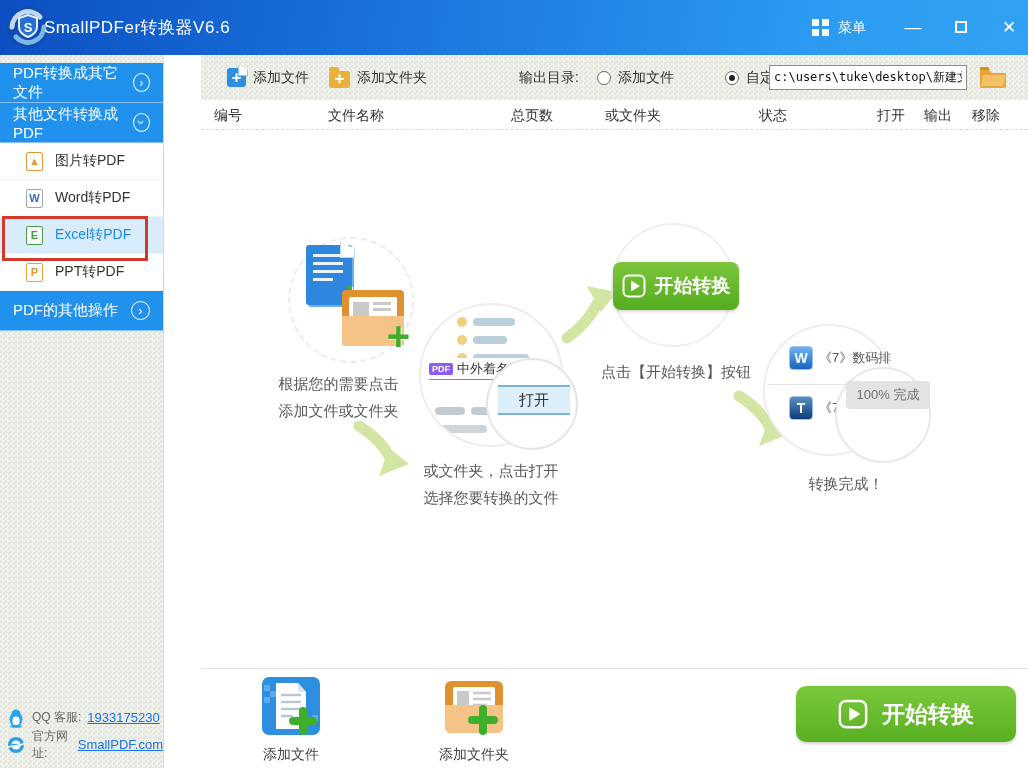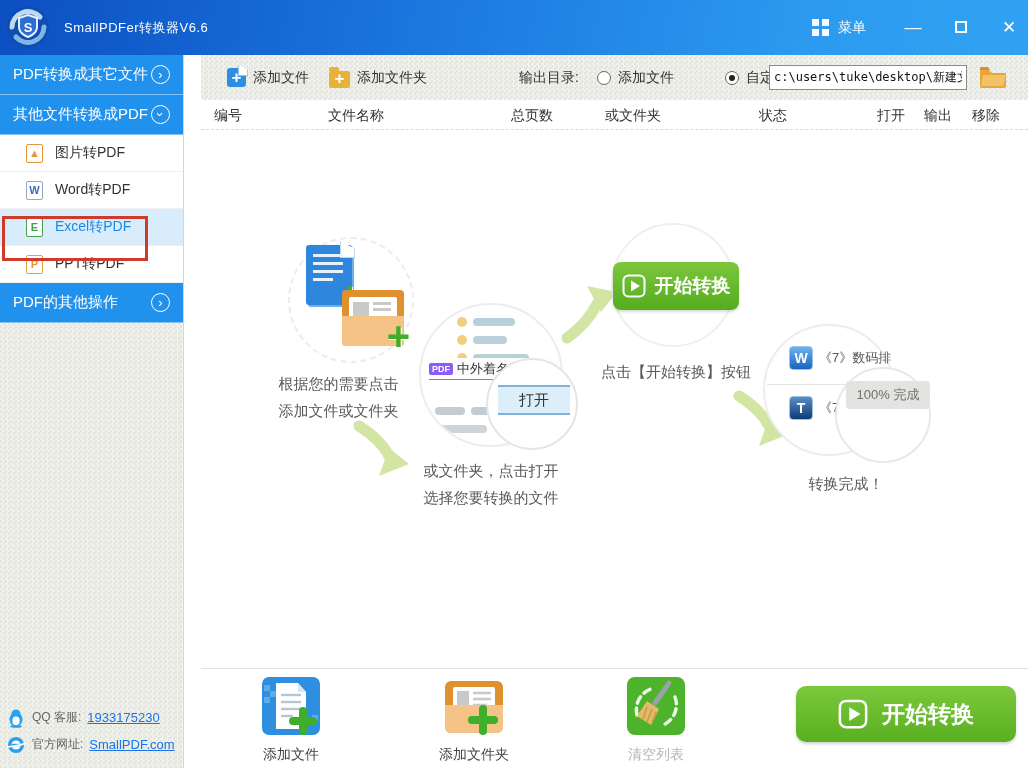--- a/index.html
+++ b/index.html
@@ -8,33 +8,33 @@
   .window { position:relative; width:1028px; height:768px; background:#fff; overflow:hidden; }
   .tex { background-color:#edefe9;
          background-image:repeating-conic-gradient(#f1f2ed 0% 25%, #e3e6dd 0% 50%);
          background-size:5px 5px; }
 
   
   .titlebar { position:absolute; top:0; left:0; right:0; height:55px;
     background:linear-gradient(100deg,#0c4fc2 0%,#1a74dd 38%,#2b9af0 78%,#31a2f3 100%);
     color:#fff; display:flex; align-items:center; }
   .logo { position:absolute; left:6px; top:5px; width:44px; height:44px; }
-  .app-title { position:absolute; left:64px; top:0; height:41px; line-height:55px;
-    font-size:13px; letter-spacing:.5px; }
+  .app-title { position:absolute; left:44px; top:0; height:41px; line-height:55px;
+    font-size:17px; letter-spacing:.5px; }
   .menu-area { position:absolute; left:812px; top:0; height:55px; display:flex; align-items:center; gap:9px; cursor:pointer;}
   .grid-icon { width:17px; height:17px; display:grid; grid-template-columns:7px 7px; grid-template-rows:7px 7px; gap:3px; }
   .grid-icon i { background:#fff; opacity:.95; }
   .menu-label { font-size:14px; }
   .win-btns { position:absolute; right:10px; top:0; height:55px; display:flex; align-items:center; gap:30px; }
   .win-btn { color:#fff; font-size:17px; line-height:1; cursor:pointer; width:18px; text-align:center; }
   .btn-max i { display:inline-block; width:12px; height:12px; border:2px solid #fff; }
 
   
-  .sidebar { position:absolute; top:55px; left:0; width:184px; bottom:0;
-    border-right:1px solid #d6d6d6; }
+  .sidebar { position:absolute; top:55px; left:0; width:164px; bottom:0;
+    border-right:1px solid #d6d6d6; padding-top:8px; }
   .side-group { height:40px; background:#2191ee; color:#fff; font-size:15px;
     display:flex; align-items:center; justify-content:space-between; padding:0 13px;
     border-bottom:1px solid rgba(255,255,255,.45); cursor:pointer; }
   .chev { width:19px; height:19px; border:1px solid #fff; border-radius:50%;
     display:flex; align-items:center; justify-content:center; font-size:13px; line-height:1; }
   .chev.down span { display:inline-block; transform:rotate(90deg); }
   .side-items { background:#fff; }
   .side-item { height:37px; background:#fff; display:flex; align-items:center; gap:12px;
     padding-left:26px; font-size:14px; color:#333; border-bottom:1px solid #f0f0f0; cursor:pointer; }
   .side-item.selected { background:#d9ecfb; color:#1e88e5; }
@@ -401,35 +401,20 @@
               <line x1="30" y1="30" x2="44" y2="30"></line>
             </g>
           <path d="M2 30h58v22a6 6 0 0 1-6 6H8a6 6 0 0 1-6-6z" fill="#f6c386"></path>
           <g stroke="#3fae2a" stroke-width="8" stroke-linecap="round">
             <line x1="40" y1="34" x2="40" y2="56"></line>
               <line x1="29" y1="45" x2="51" y2="45"></line>
           </g>
         </svg>
         <div class="lbl">添加文件夹</div>
       </div>
-      <div class="big-btn disabled" style="left:395px">
-        <svg width="62" height="62" viewBox="0 0 62 62">
-          <rect x="2" y="2" width="58" height="58" rx="8" fill="#4cb32a"></rect>
-          <path d="M12 40a22 22 0 0 1 14-26" fill="none" stroke="#e9f5e4" stroke-width="3.5" stroke-dasharray="7 5" stroke-linecap="round"></path>
-          <path d="M50 22a22 22 0 0 1-12 28" fill="none" stroke="#e9f5e4" stroke-width="3.5" stroke-dasharray="7 5" stroke-linecap="round"></path>
-          <line x1="44" y1="8" x2="30" y2="28" stroke="#9aa2a8" stroke-width="5" stroke-linecap="round"></line>
-          <path d="M22 26l12 8-8 16-14-9z" fill="#e3b96a"></path>
-          <g stroke="#c99b43" stroke-width="1.6">
-              <line x1="22" y1="32" x2="18" y2="44"></line>
-              <line x1="27" y1="34" x2="22" y2="47"></line>
-              <line x1="31" y1="37" x2="27" y2="48"></line>
-            </g>
-        </svg>
-        <div class="lbl">清空列表</div>
-      </div>
       <div class="start-big">
         <svg width="30" height="30" viewBox="0 0 24 24">
           <rect x="1.5" y="1.5" width="21" height="21" rx="5" fill="none" stroke="#fff" stroke-width="2"></rect>
           <polygon points="9,6.5 18,12 9,17.5" fill="#fff"></polygon>
         </svg>
         <span>开始转换</span>
       </div>
     </div>
   </div>
 </div>

